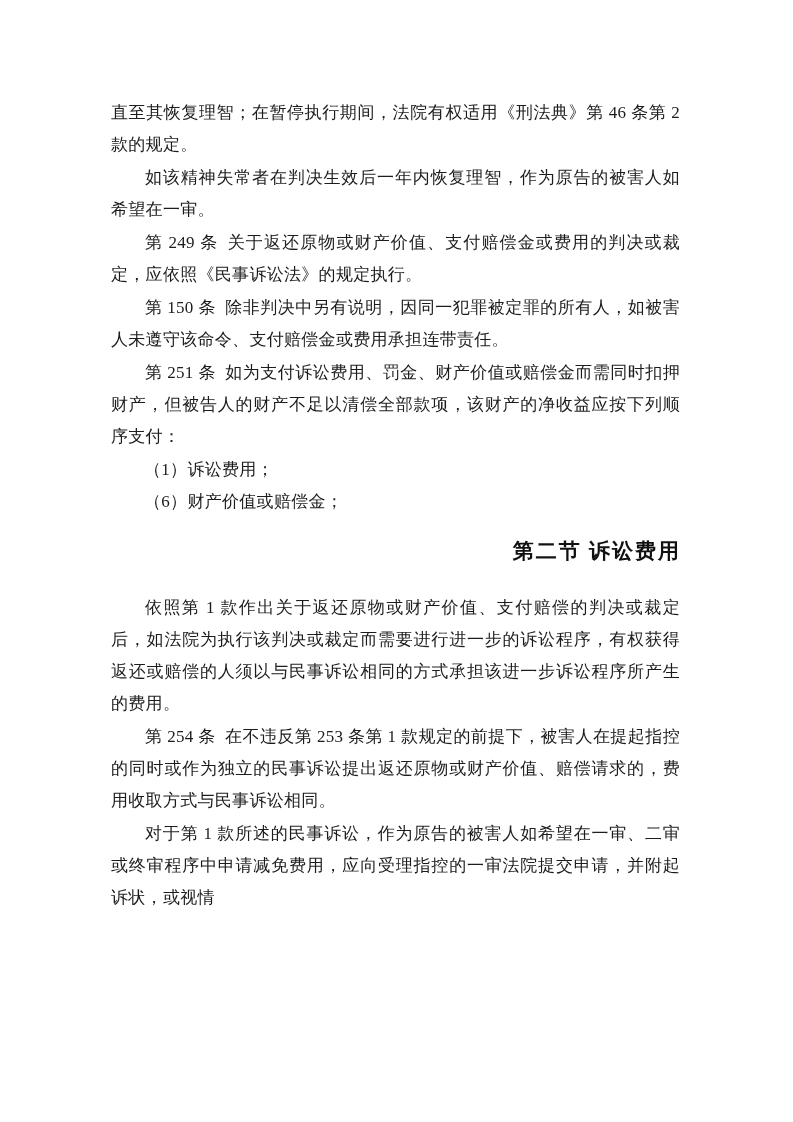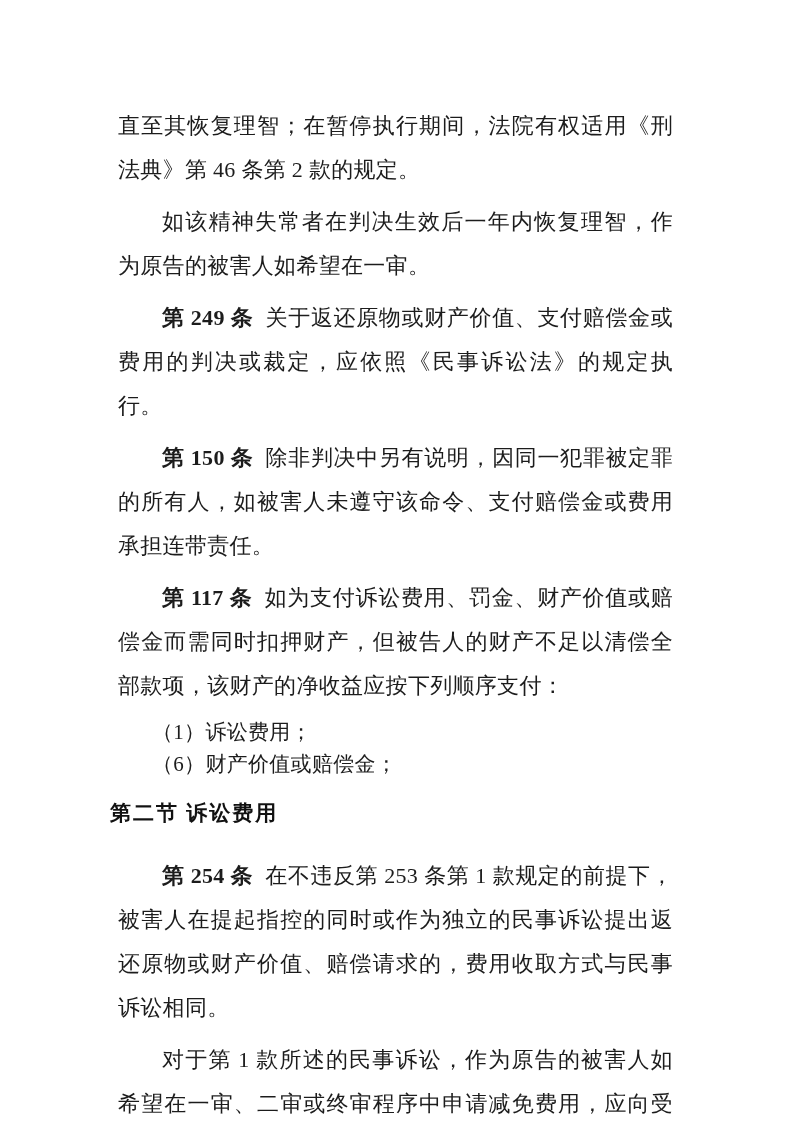--- a/index.html
+++ b/index.html
@@ -12,70 +12,71 @@
     font-family: "Liberation Serif", "DejaVu Serif", serif;
     overflow: hidden;
   }
   .page {
     box-sizing: border-box;
     width: 793px;
     height: 1122px;
     padding: 96px 112px 0 110px;
   }
   .para {
-    margin: 8px;
-    font-size: 22px;
-    line-height: 44px;
+    margin: 1px;
+    font-size: 17px;
+    line-height: 32px;
     text-align: justify;
     text-justify: inter-character;
     text-indent: 2em;
     letter-spacing: 0.3px;
   }
   .para.no-indent { text-indent: 0; }
   .lead {
-    font-weight: bold;
+    font-weight: normal;
     margin-right: 0.55em;
   }
   .list-item {
     margin: 0;
-    font-size: 21px;
+    font-size: 17px;
     line-height: 32px;
     text-indent: 2em;
     letter-spacing: 0.3px;
   }
   .section-heading {
     margin: 15px 0 23px 0;
     font-size: 21px;
     line-height: 36px;
     font-weight: bold;
-    text-align: left;
+    text-align: right;
     letter-spacing: 2px;
     color: #111111;
   }
 </style>
 </head>
 <body>
 
 <div class="page">
 
   <p class="para no-indent">直至其恢复理智；在暂停执行期间，法院有权适用《刑法典》第 46 条第 2 款的规定。</p>
 
   <p class="para">如该精神失常者在判决生效后一年内恢复理智，作为原告的被害人如希望在一审。</p>
 
   <p class="para"><span class="lead">第 249 条</span><span>关于返还原物或财产价值、支付赔偿金或费用的判决或裁定，应依照《民事诉讼法》的规定执行。</span></p>
 
   <p class="para"><span class="lead">第 150 条</span><span>除非判决中另有说明，因同一犯罪被定罪的所有人，如被害人未遵守该命令、支付赔偿金或费用承担连带责任。</span></p>
 
-  <p class="para"><span class="lead">第 117 条</span><span>如为支付诉讼费用、罚金、财产价值或赔偿金而需同时扣押财产，但被告人的财产不足以清偿全部款项，该财产的净收益应按下列顺序支付：</span></p>
+  <p class="para"><span class="lead">第 251 条</span><span>如为支付诉讼费用、罚金、财产价值或赔偿金而需同时扣押财产，但被告人的财产不足以清偿全部款项，该财产的净收益应按下列顺序支付：</span></p>
 
   <p class="list-item">（1）诉讼费用；</p>
   <p class="list-item">（6）财产价值或赔偿金；</p>
 
   <h2 class="section-heading">第二节 诉讼费用</h2>
 
 
 
+  <p class="para">依照第 1 款作出关于返还原物或财产价值、支付赔偿的判决或裁定后，如法院为执行该判决或裁定而需要进行进一步的诉讼程序，有权获得返还或赔偿的人须以与民事诉讼相同的方式承担该进一步诉讼程序所产生的费用。</p>
 
   <p class="para"><span class="lead">第 254 条</span><span>在不违反第 253 条第 1 款规定的前提下，被害人在提起指控的同时或作为独立的民事诉讼提出返还原物或财产价值、赔偿请求的，费用收取方式与民事诉讼相同。</span></p>
 
   <p class="para">对于第 1 款所述的民事诉讼，作为原告的被害人如希望在一审、二审或终审程序中申请减免费用，应向受理指控的一审法院提交申请，并附起诉状，或视情</p>
 
 </div>
 
 </body></html>

